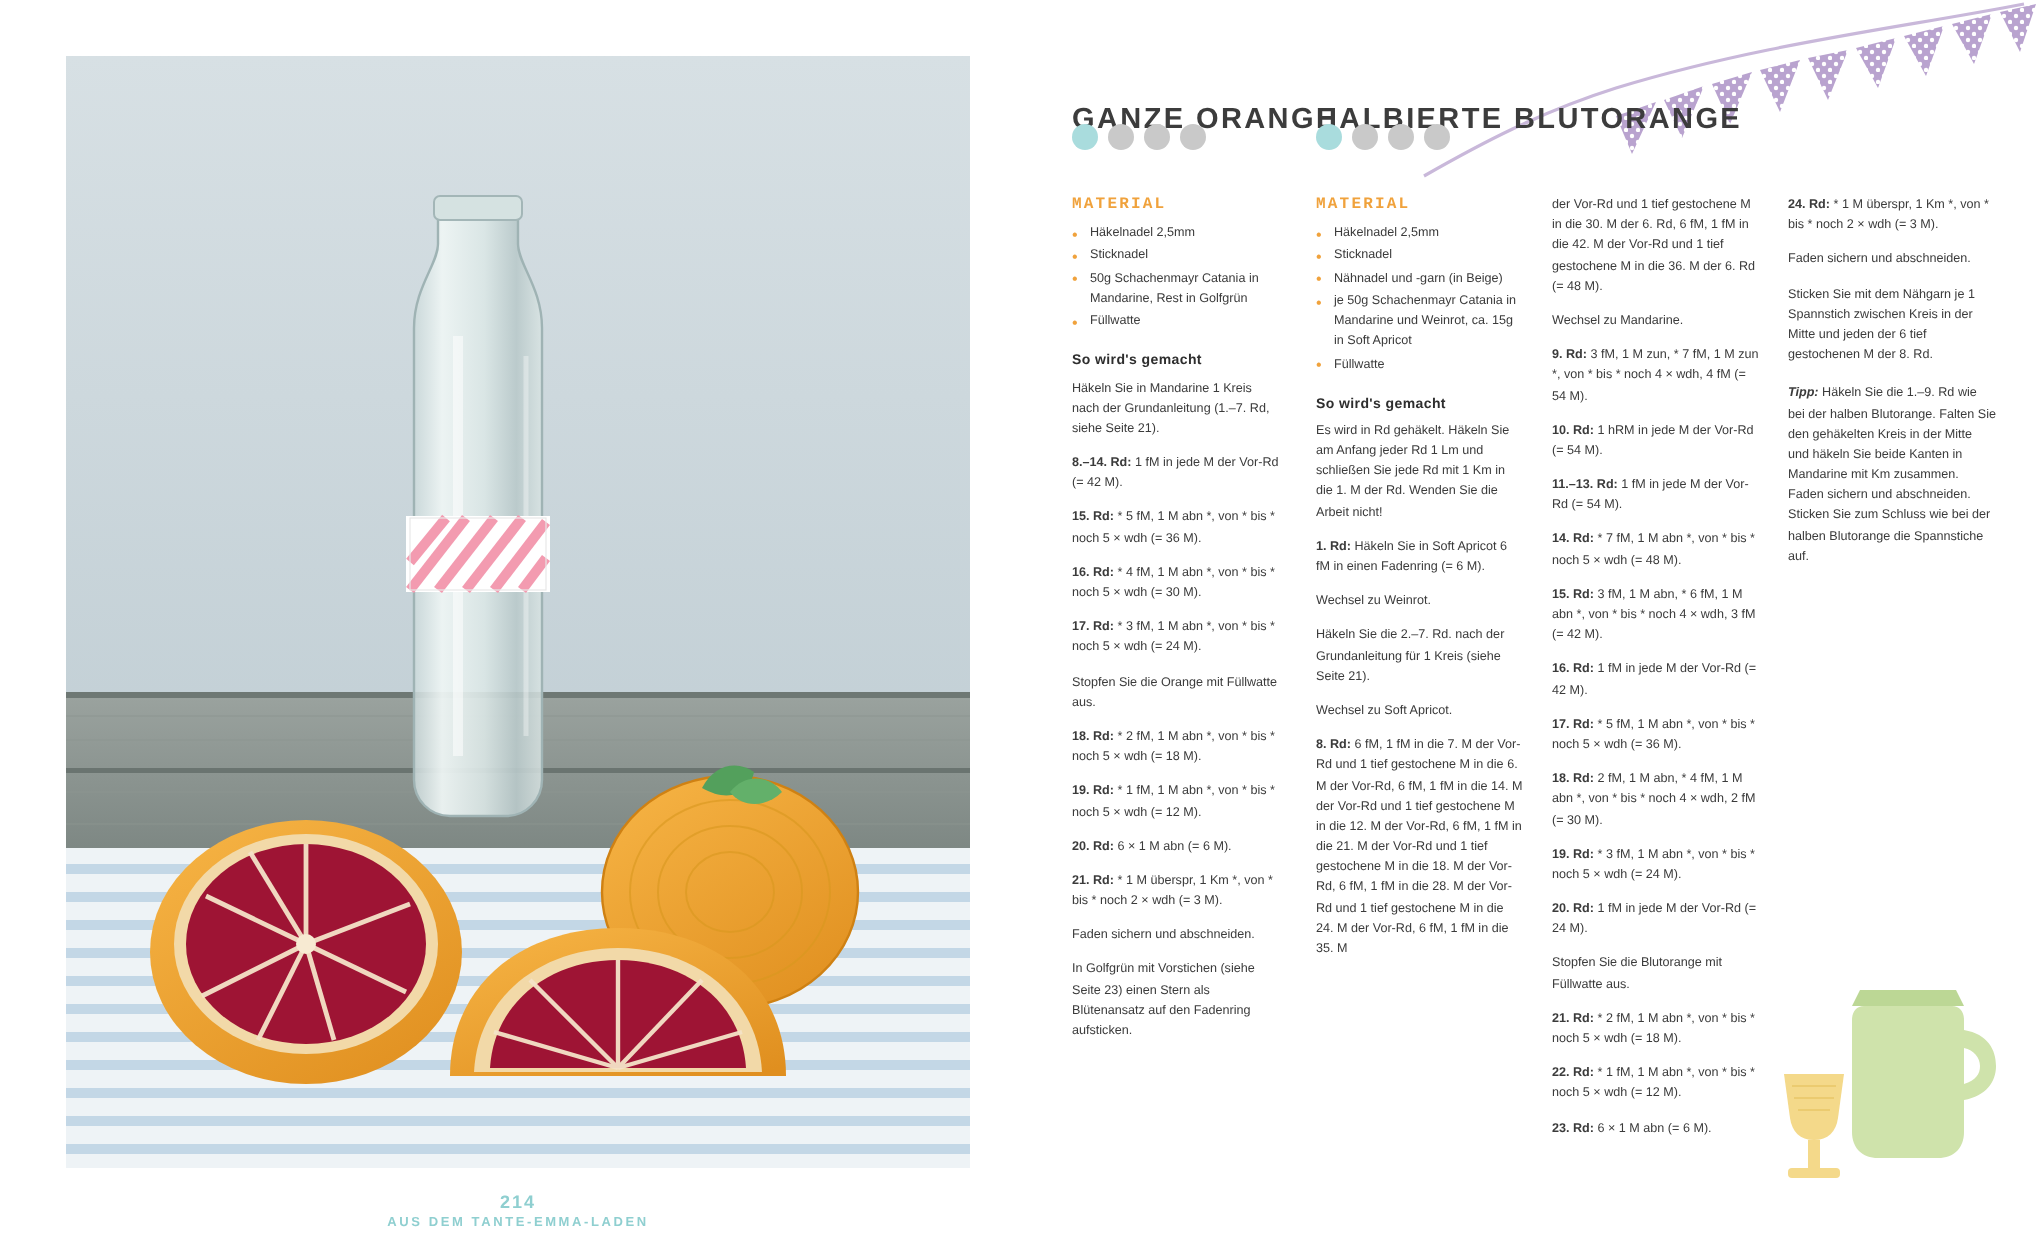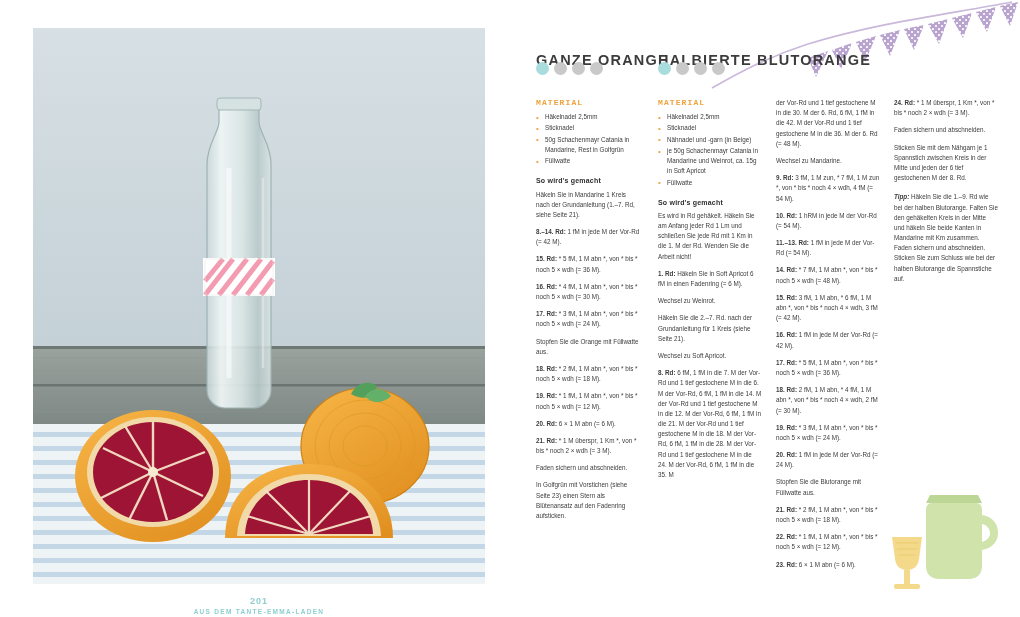--- a/index.html
+++ b/index.html
@@ -262,21 +262,21 @@
             <path d="M276 506 L232 462"></path>
             <path d="M276 506 L318 462"></path>
             <path d="M276 506 L214 488"></path>
             <path d="M276 506 L338 488"></path>
           </g>
         </g>
       </svg>
     </div>
 
     <div class="folio-left">
-      <div class="folio-num">201</div>
+      <div class="folio-num">214</div>
       <div class="folio-text">AUS DEM TANTE-EMMA-LADEN</div>
     </div>
   </div>
 
   <div class="text-page">
 
     <h2 class="headline" id="hl-1">GANZE ORANGE</h2>
     <h2 class="headline" id="hl-2">HALBIERTE BLUTORANGE</h2>
 
     <div class="dots" id="dots-1">

